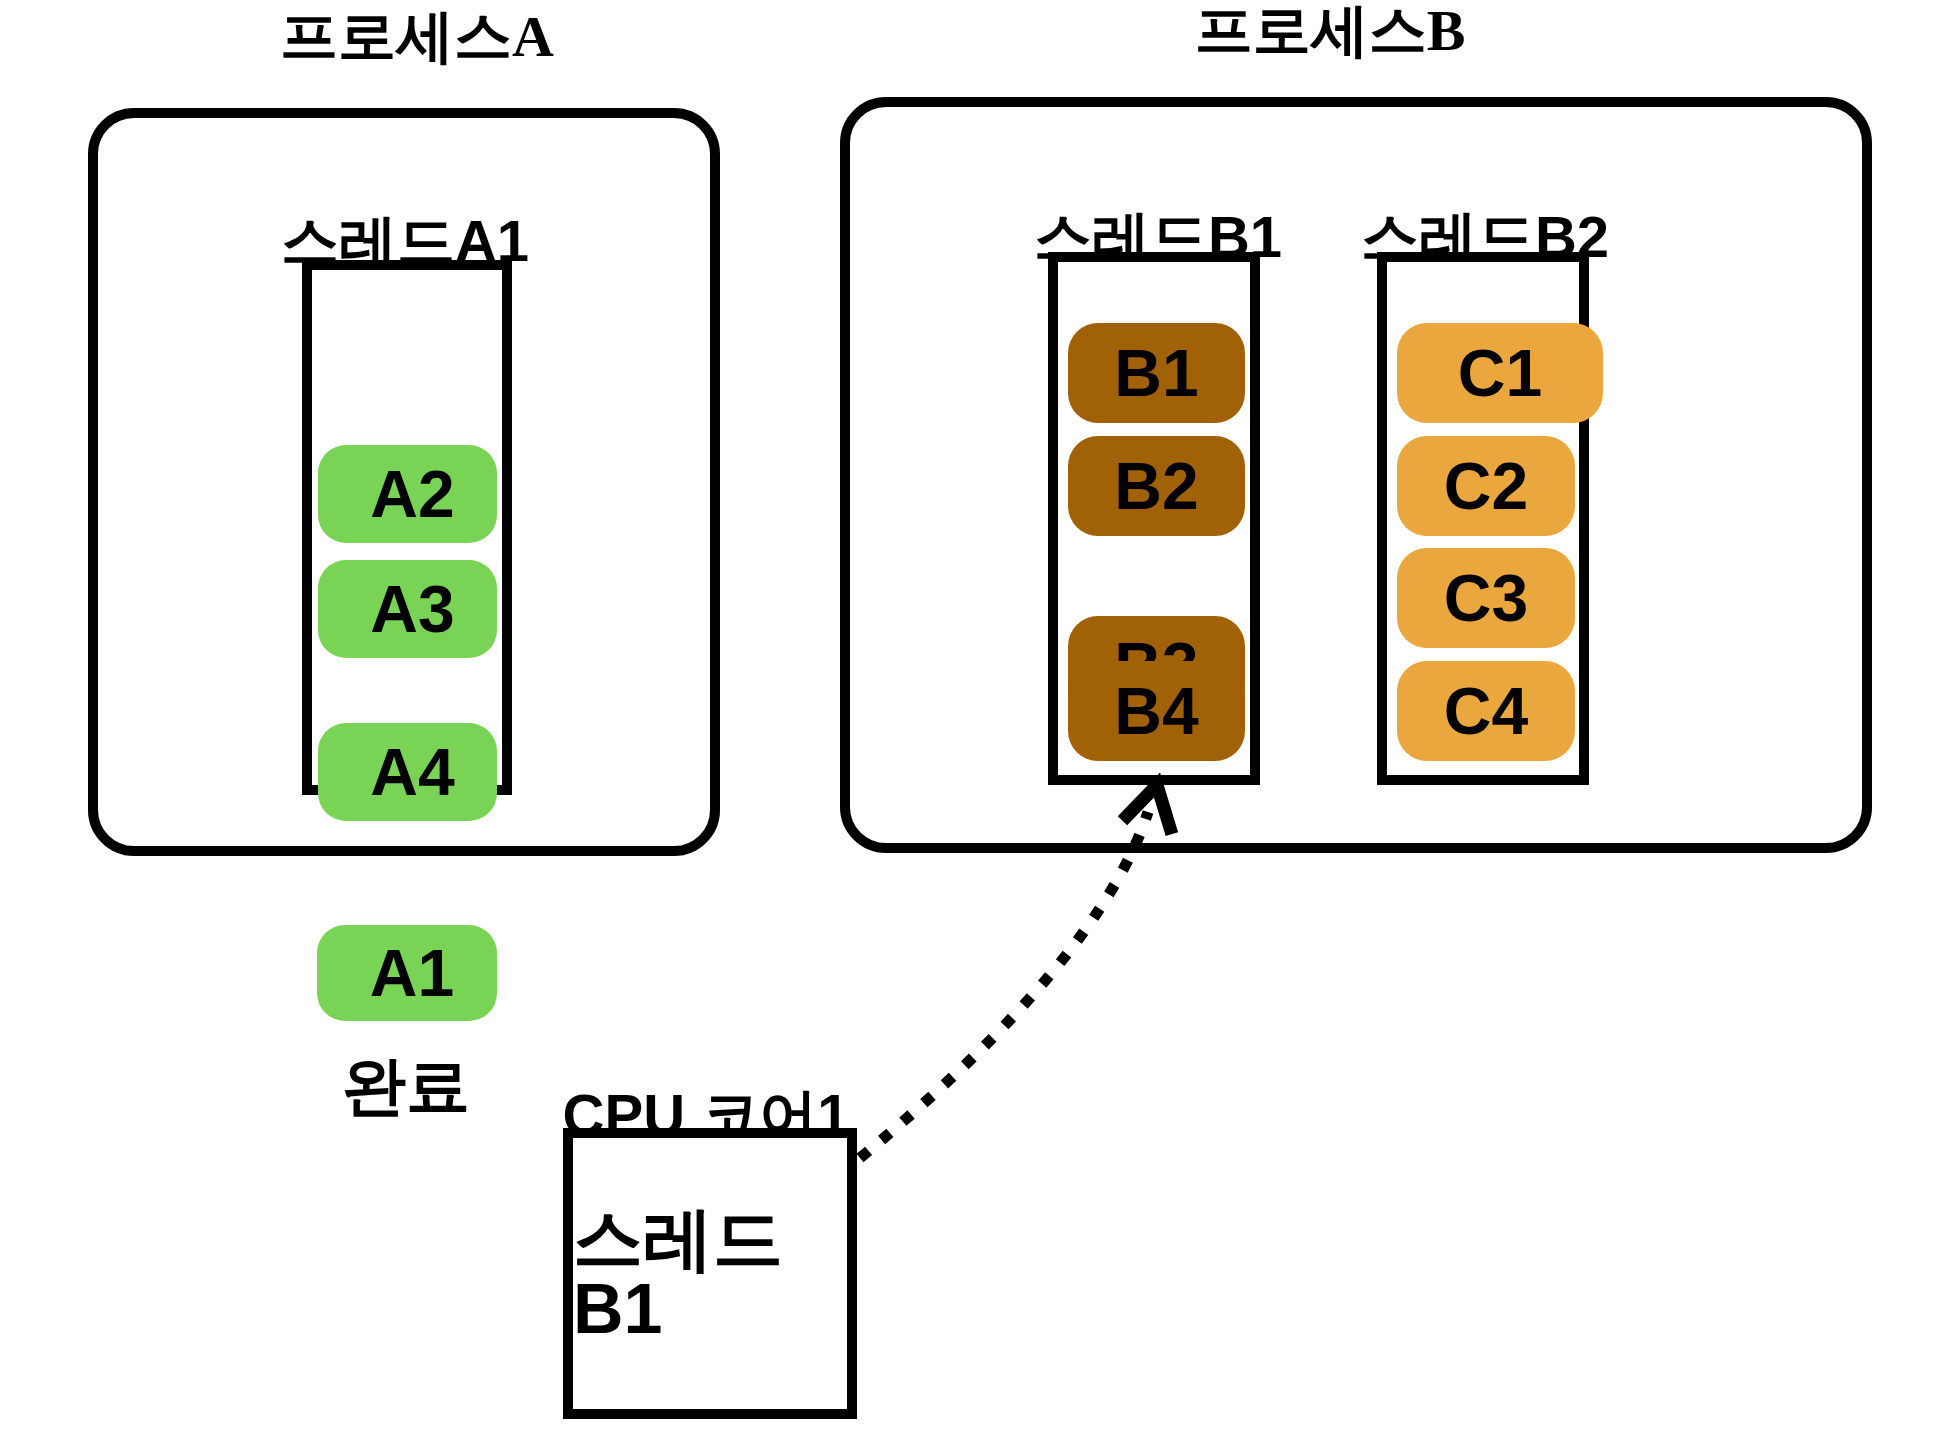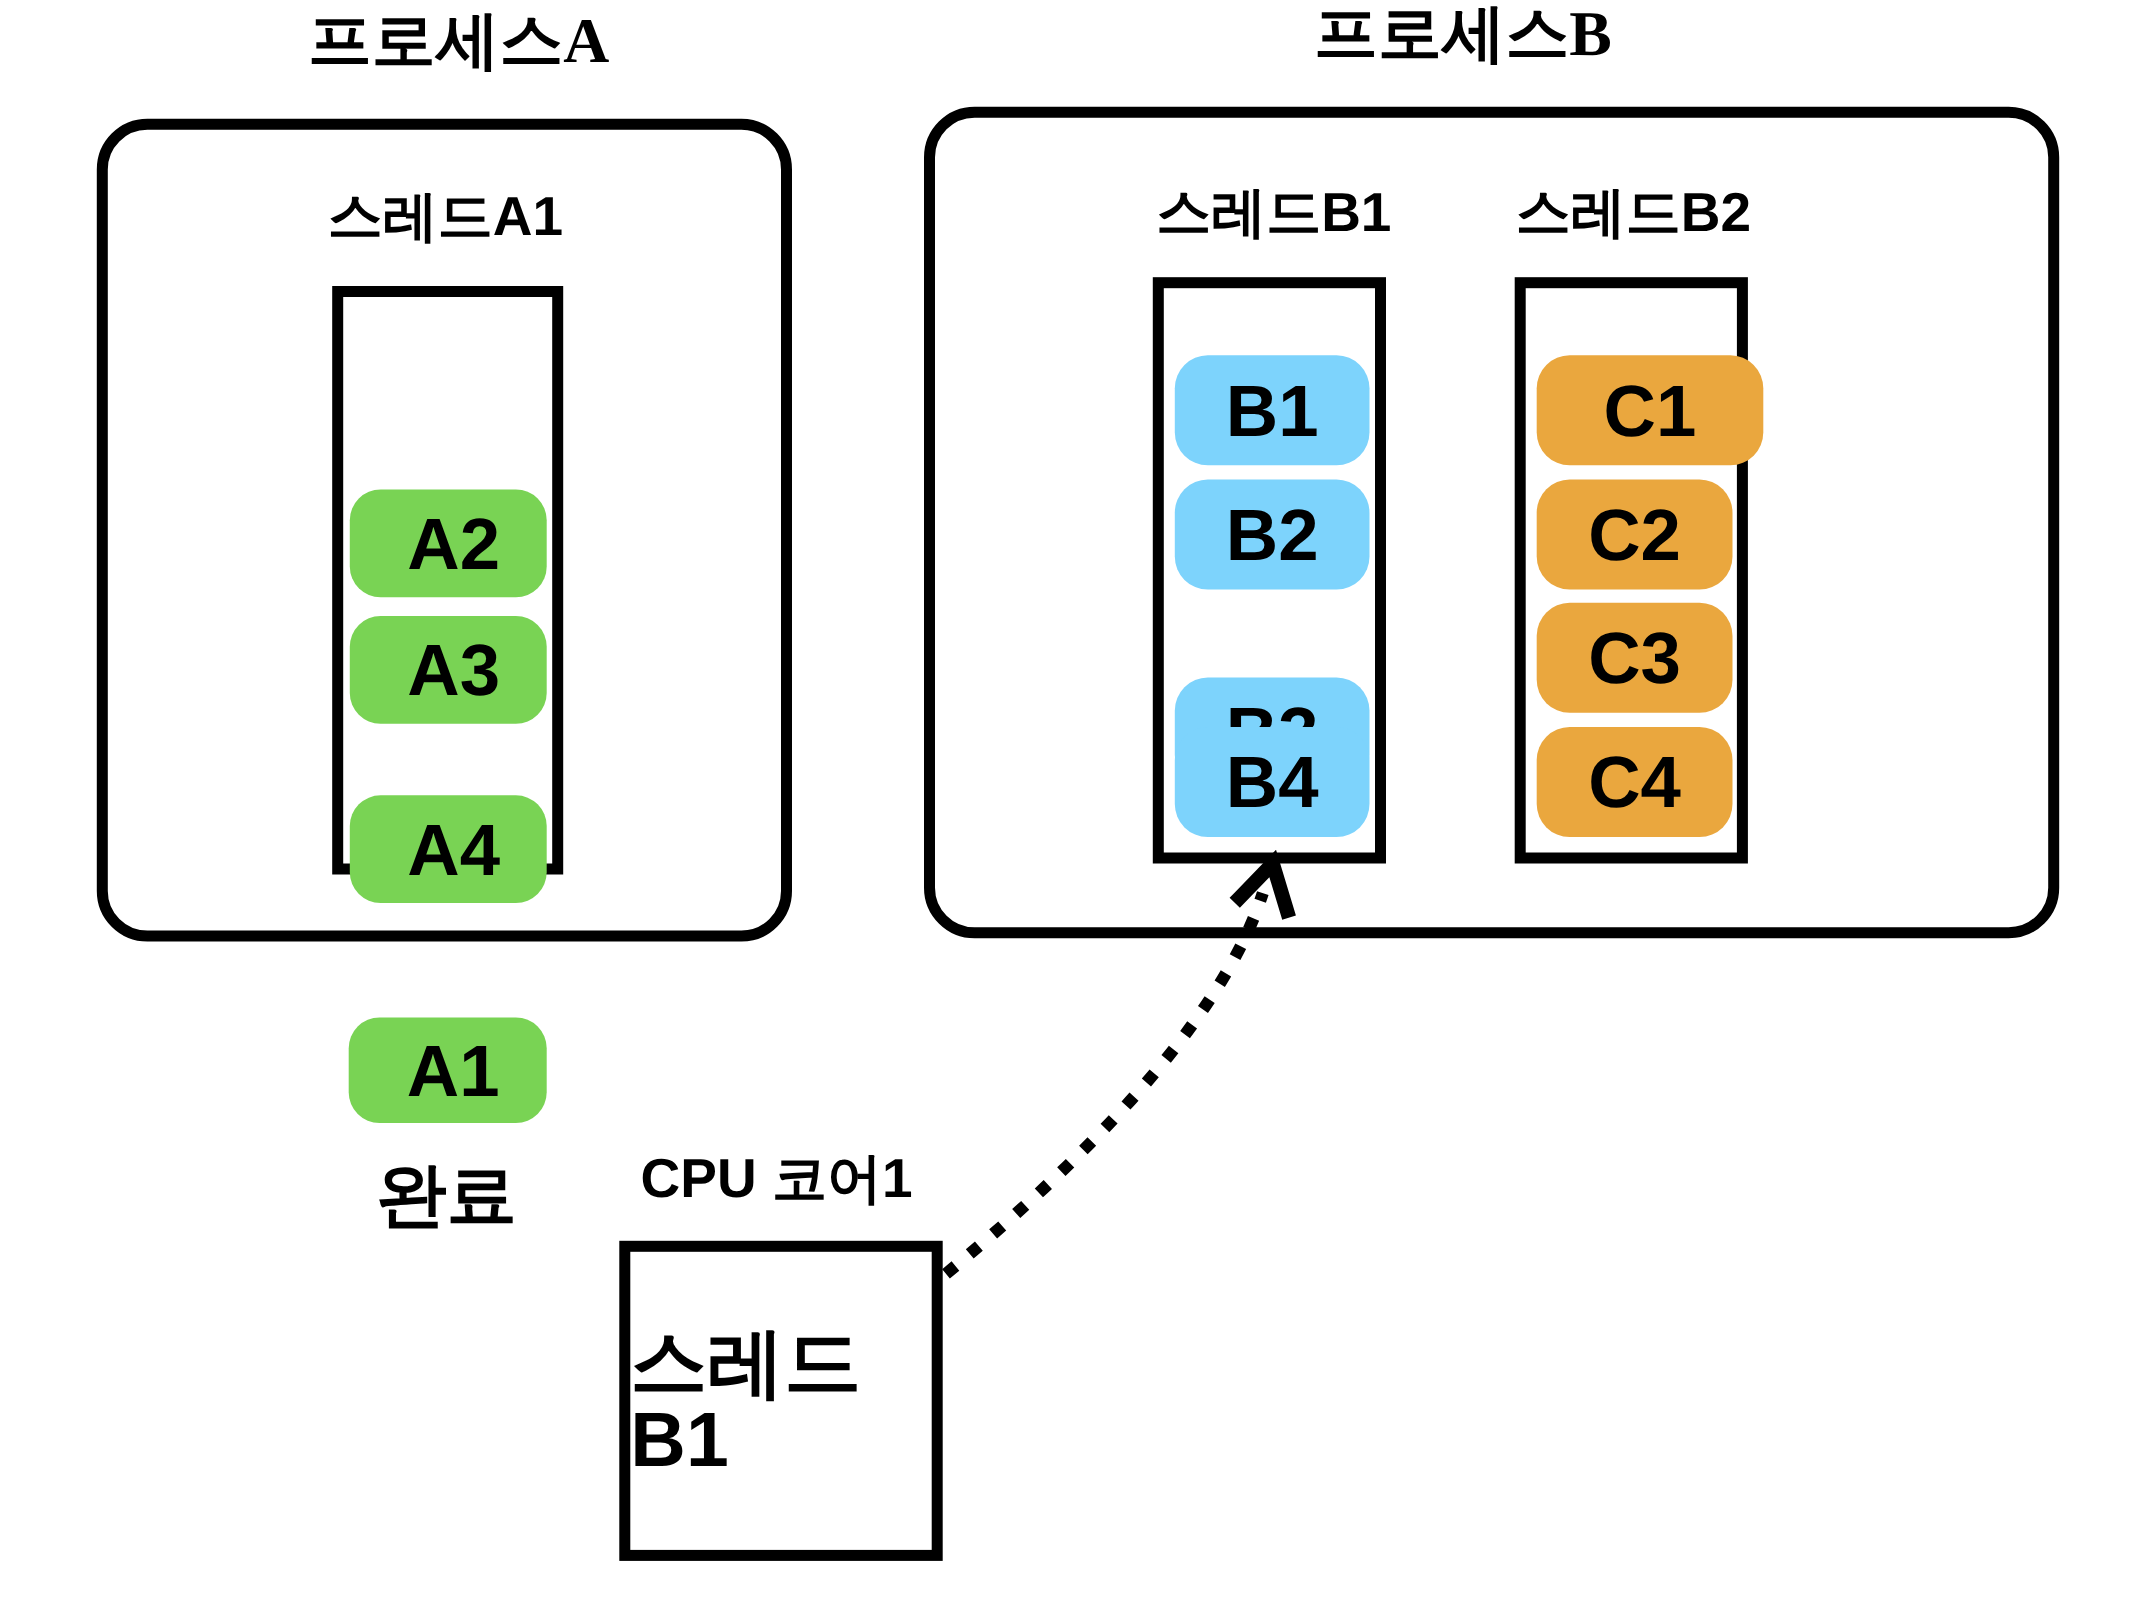--- a/index.html
+++ b/index.html
@@ -4,34 +4,34 @@
 <style>
   html,body{margin:0;padding:0;background:#ffffff;}
   body{
     width:1946px;height:1456px;position:relative;overflow:hidden;
     font-family:"Liberation Sans","DejaVu Sans",sans-serif;
     color:#000;
   }
   .abs{position:absolute;}
   .ctr{transform:translateX(-50%);white-space:nowrap;}
   .title{font-size:58px;font-weight:bold;line-height:1;font-family:Liberation Serif, serif;}
-  .tlabel{font-size:50px;font-weight:bold;line-height:1;}
+  .tlabel{font-size:58px;font-weight:bold;line-height:1;margin-top:40px;}
   .panel{
     border:10px solid #000;border-radius:46px;background:#fff;
     box-sizing:border-box;
   }
   .threadbox{
     border:10px solid #000;background:#fff;box-sizing:border-box;
   }
   .block{
     border-radius:28px;display:flex;align-items:center;justify-content:center;
     font-size:66px;font-weight:bold;line-height:1;box-sizing:border-box;
   }
   .green{background:#79D354;padding-left:10px;}
-  .blue{background:#7dd3fc;border-radius:30px;}
+  .blue{background:#a16207;border-radius:30px;}
   .orange{background:#EAA73E;border-radius:30px;}
   .cpu-box{
     border:10px solid #000;background:#fff;box-sizing:border-box;
     display:flex;align-items:center;justify-content:center;
     font-size:70px;font-weight:bold;line-height:1;
   }
   .small-label{font-size:64px;font-weight:bold;line-height:1;}
   svg.overlay{position:absolute;left:0;top:0;pointer-events:none;}
 </style>
 </head>

